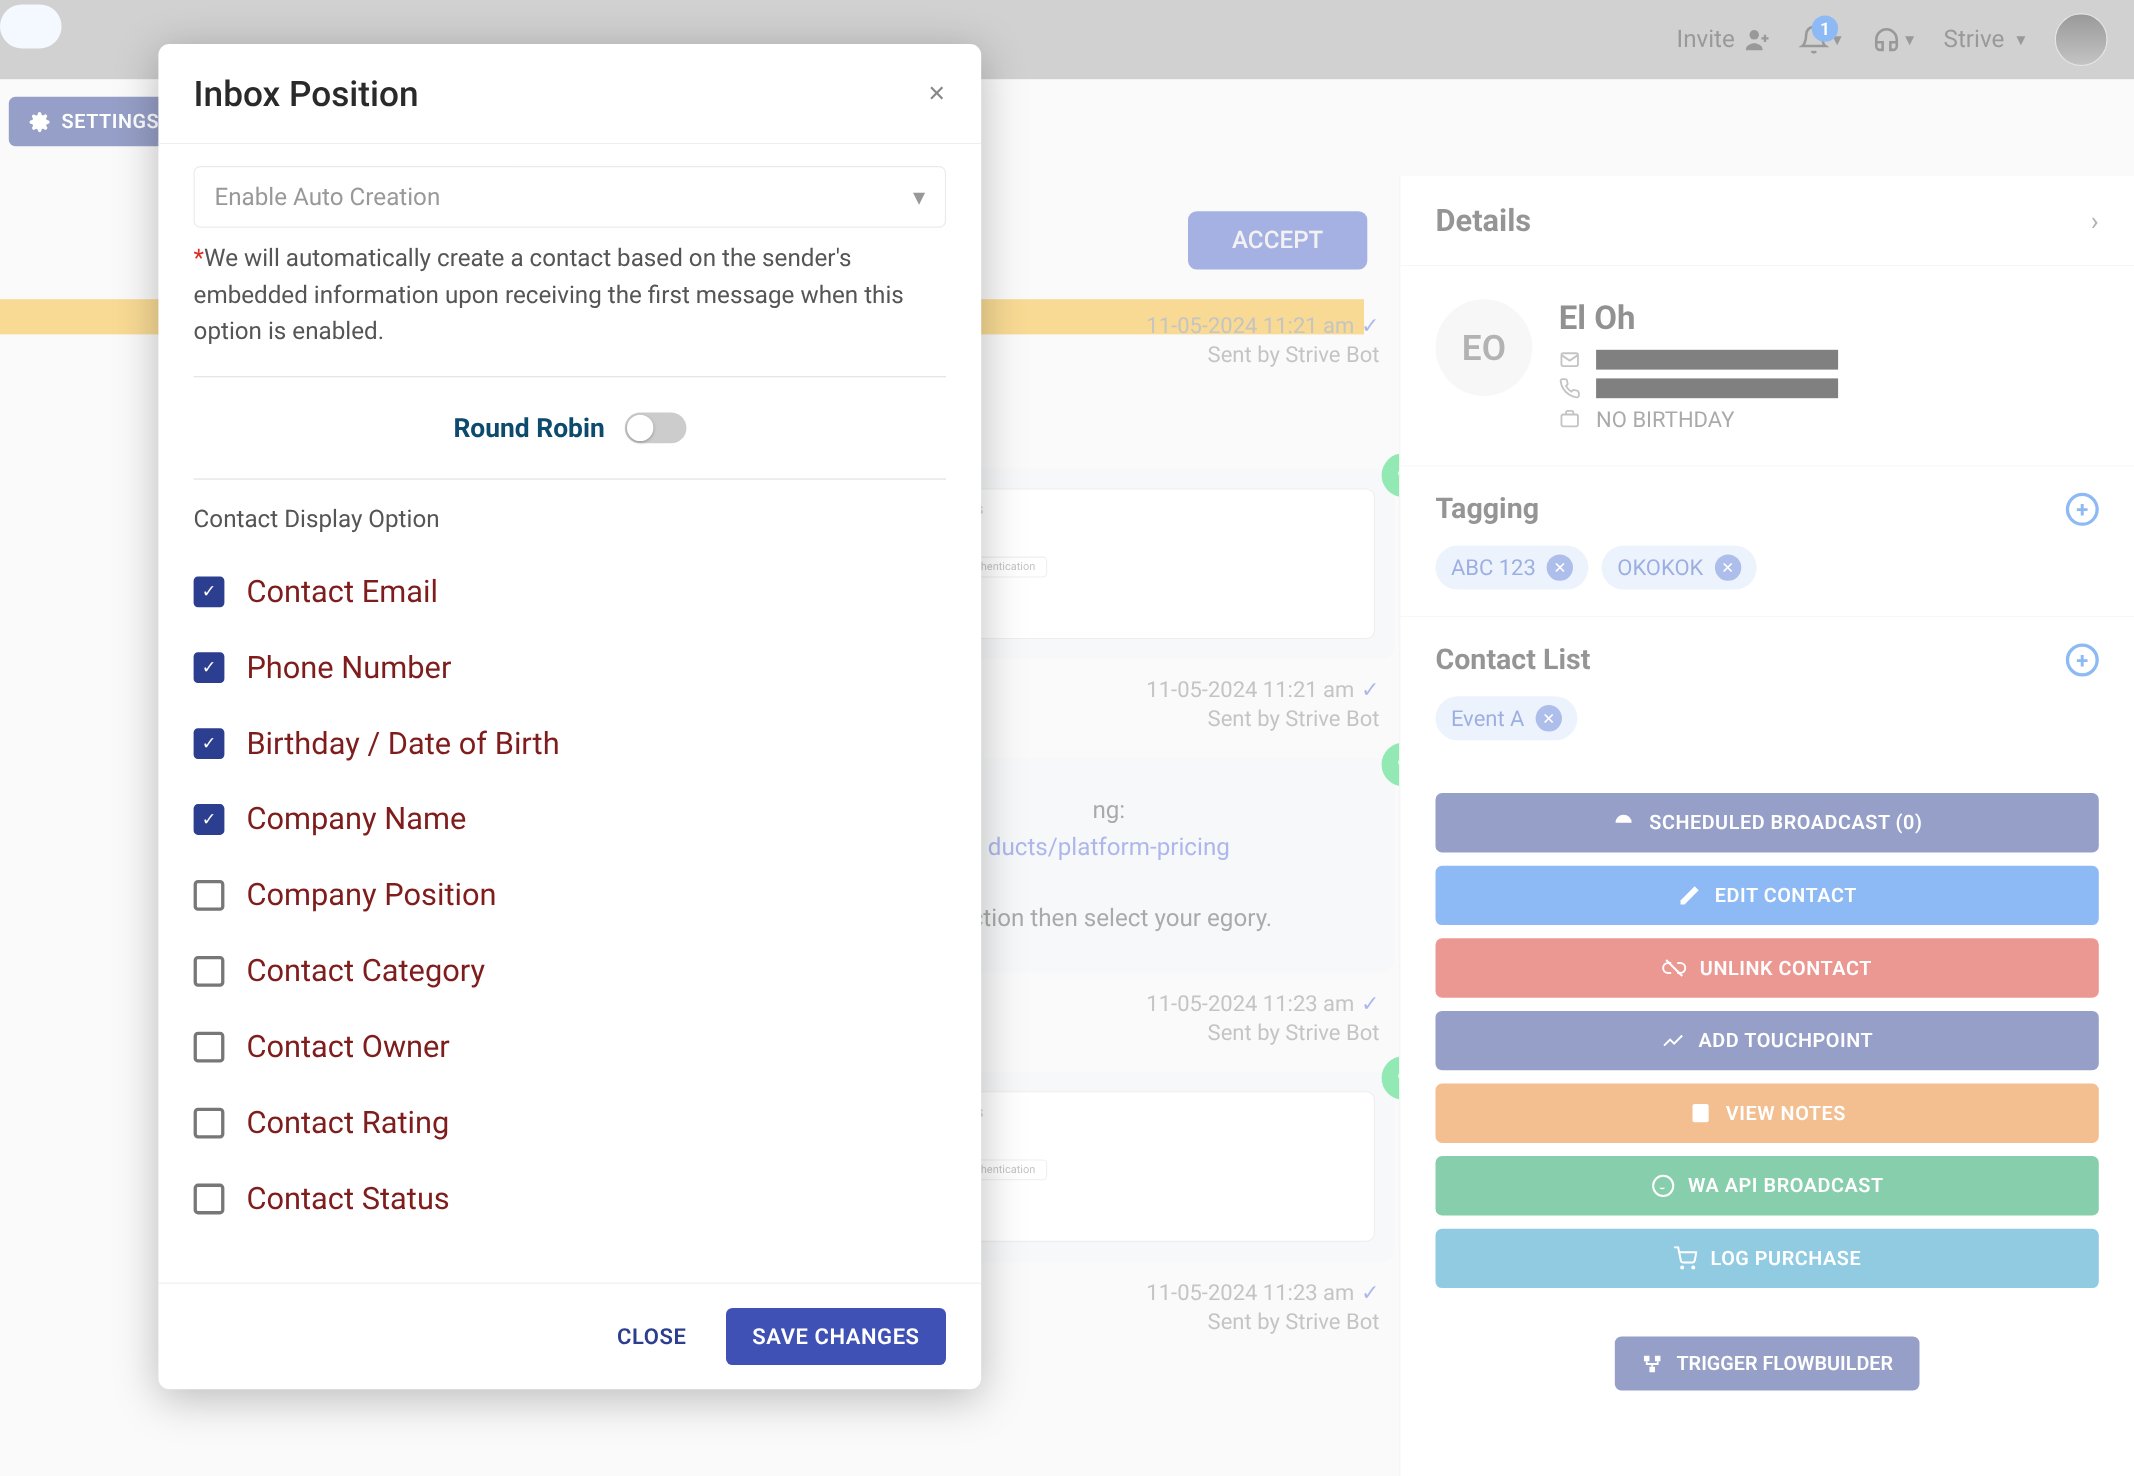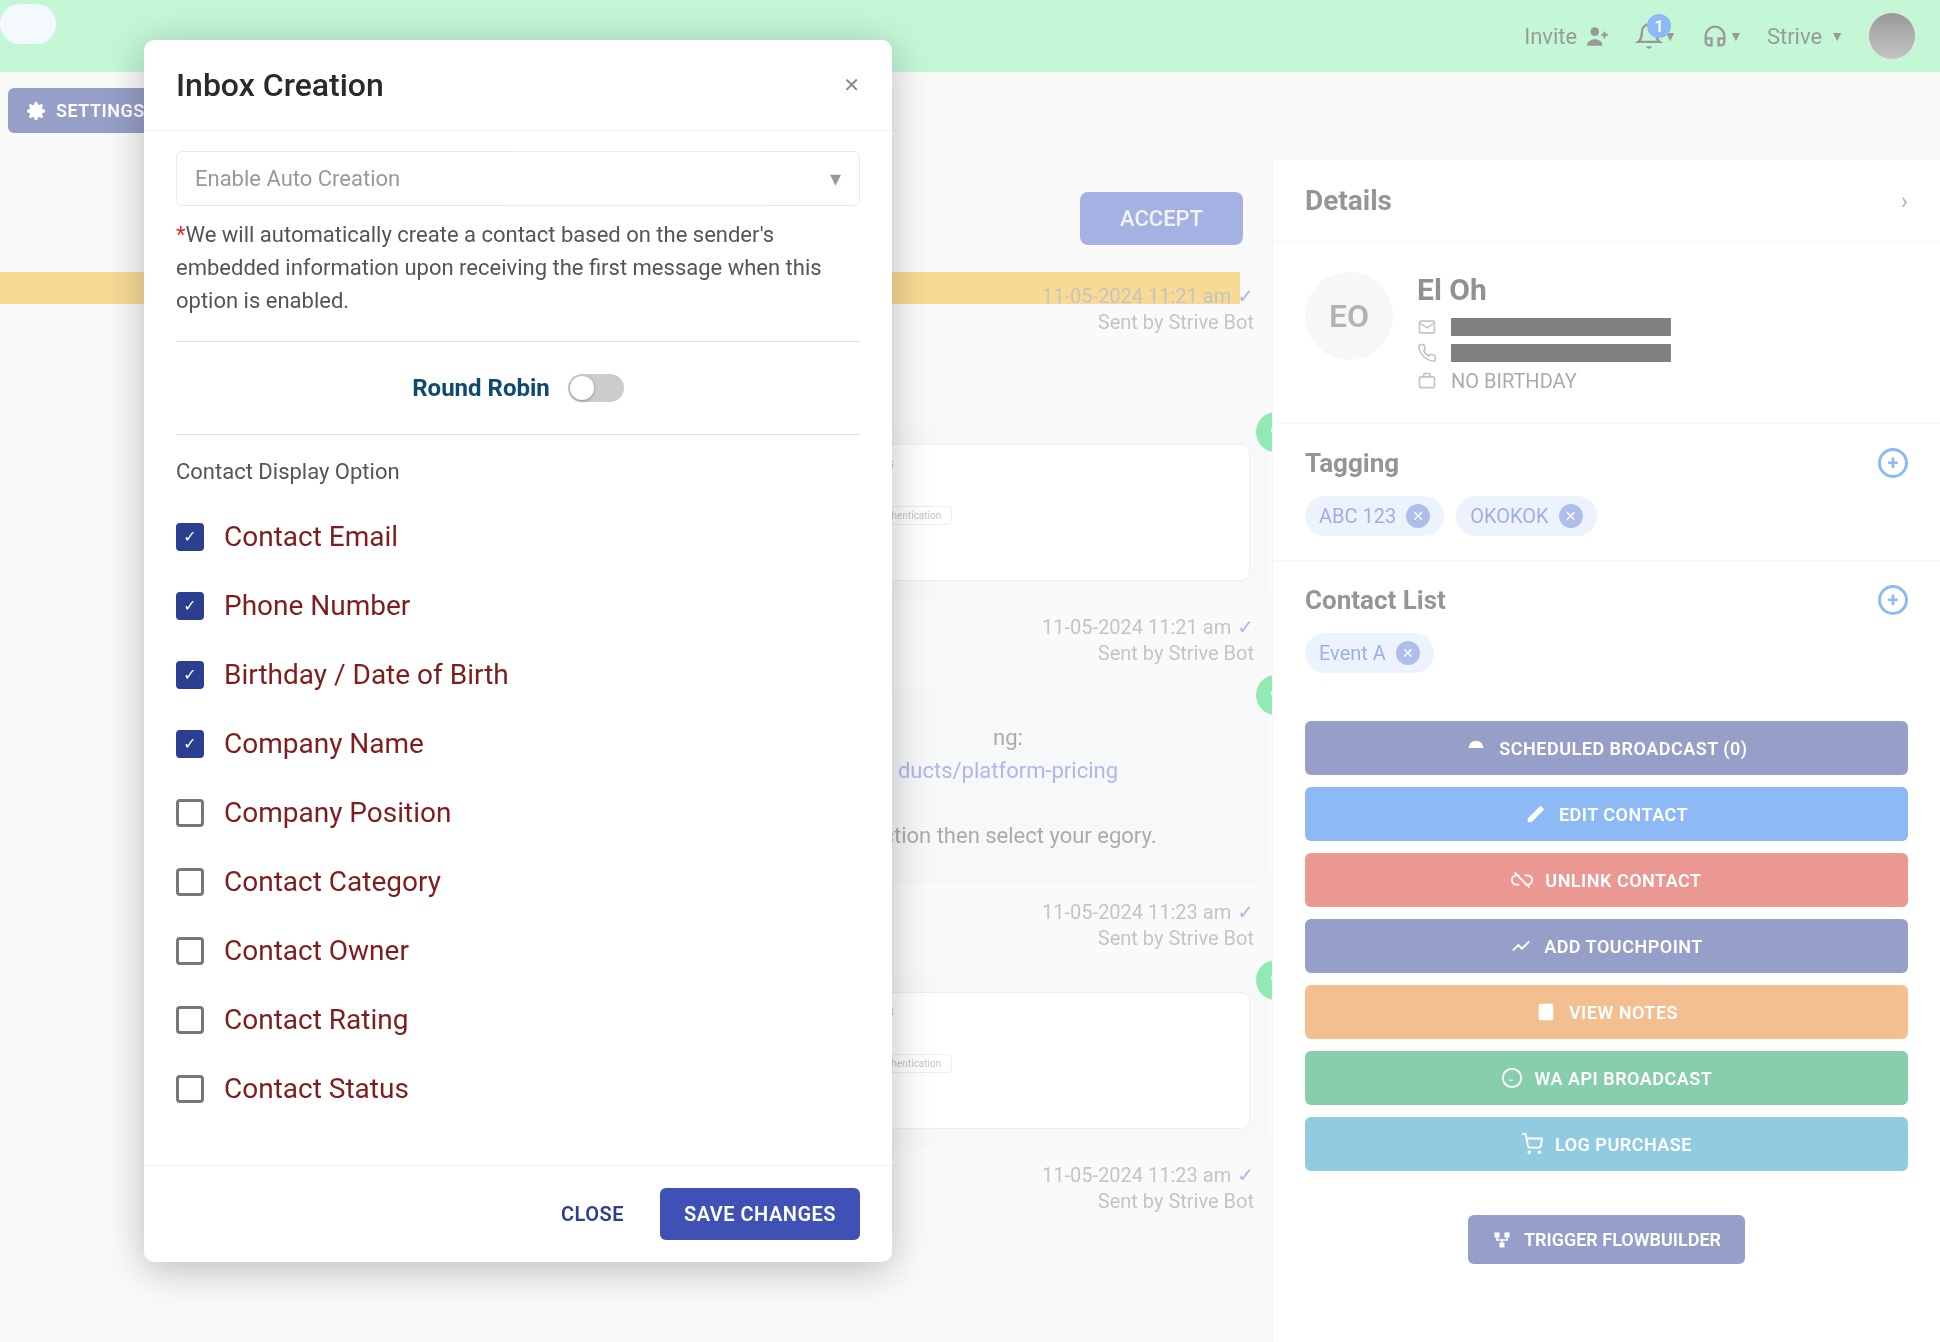--- a/index.html
+++ b/index.html
@@ -1,19 +1,19 @@
 <!DOCTYPE html>
 <html><head>
 <meta charset="utf-8">
 <style>
 * { box-sizing: border-box; margin: 0; padding: 0; font-family: -apple-system, BlinkMacSystemFont, "Segoe UI", Roboto, sans-serif; }
 body { background: #f4f5f7; width: 1940px; height: 1342px; overflow: hidden; position: relative; }
 
 
-.topbar { position: absolute; top: 0; left: 0; right: 0; height: 72px; background: #86efac; display: flex; align-items: center; justify-content: flex-end; padding: 0 24px; gap: 24px; }
+.topbar { position: absolute; top: 0; left: 0; right: 0; height: 72px; background: #a3a3a3; display: flex; align-items: center; justify-content: flex-end; padding: 0 24px; gap: 24px; }
 .topbar .pill { background: #e8f0fe; color: #1a73e8; border-radius: 24px; width: 56px; height: 40px; }
 .topbar-left-pill { position: absolute; left: 0; top: 4px; }
 .invite-grp { display: flex; align-items: center; gap: 8px; font-size: 22px; color: #333; cursor: pointer; }
 .bell-wrap { position: relative; cursor: pointer; display: flex; align-items: center; }
 .bell-badge { position: absolute; top: -8px; left: 12px; background: #1a73e8; color: #fff; font-size: 16px; width: 24px; height: 24px; border-radius: 50%; display: flex; align-items: center; justify-content: center; font-weight: 600; }
 .caret { font-size: 14px; color: #333; }
 .workspace-drop { display: flex; align-items: center; gap: 8px; font-size: 22px; color: #333; cursor: pointer; }
 .avatar-img { width: 48px; height: 48px; border-radius: 50%; background: linear-gradient(#333, #888); border: 1px solid #ccc; }
 
 
@@ -334,21 +334,21 @@
         </svg>
       <span>TRIGGER FLOWBUILDER</span>
     </div>
   </div>
 </div>
 
 <div class="overlay"></div>
 
 <div class="modal">
   <div class="modal-header">
-    <span class="modal-title">Inbox Creation</span>
+    <span class="modal-title">Inbox Position</span>
     <span class="modal-close">✕</span>
   </div>
   <div class="modal-body">
     <div class="dropdown">
       <span>Enable Auto Creation</span>
       <span>▾</span>
     </div>
     <div class="helper"><span class="asterisk">*</span><span>We will automatically create a contact based on the sender's embedded information upon receiving the first message when this option is enabled.</span></div>
     <div class="divider"></div>
     <div class="rr-row">

